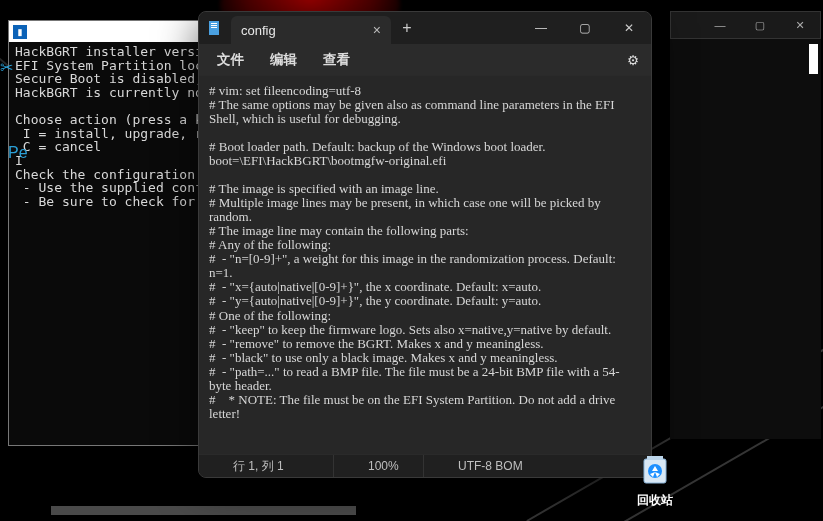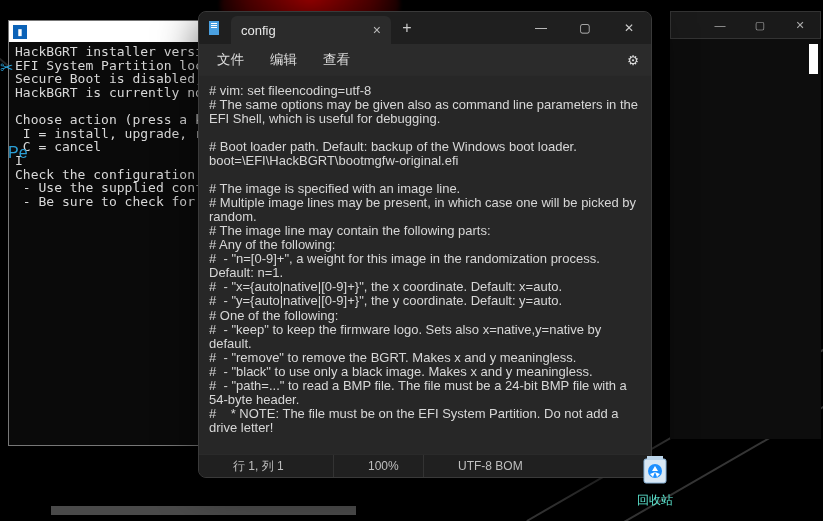--- a/index.html
+++ b/index.html
@@ -92,46 +92,46 @@
     color:#ccc; font-size:16px; cursor:pointer;}
   .np-winctl { margin-left:auto; display:flex;}
   .np-winctl .ctl { width:44px; display:flex; align-items:center; justify-content:center;
     color:#ccc; font-size:12px; cursor:pointer;}
 
   .np-menubar {
     height: 32px; display:flex; align-items:center; gap: 14px;
     padding: 0 12px; font-size:13.5px; color:#ddd;
     border-bottom: 1px solid #2a2a2a; background:#2b2b2b;
   }
-  .np-menubar .menu-item { padding:4px 6px; cursor:pointer;}
+  .np-menubar .menu-item { padding:4px 6px; cursor:pointer;font-weight:bold;}
   .np-menubar .settings { margin-left:auto; cursor:pointer; }
 
   .np-body {
     flex: 1; overflow: hidden; padding: 8px 10px;
-    font-family: Liberation Sans, sans-serif;
+    font-family: Liberation Serif, serif;
     font-size: 13px; line-height: 1.08; color:#d7d7d7;
     white-space: pre-wrap; word-break: break-word;
     background:#272727;
   }
 
   .np-status {
     height: 23px; background:#202020; border-top:1px solid #2a2a2a;
     display:flex; align-items:center; font-size:12px; color:#bfbfbf;
   }
   .np-status .cell { padding: 0 14px; border-right:1px solid #333; height:100%; display:flex; align-items:center;margin-left:20px;}
   .np-status .cell:last-child { border-right:none;}
   .np-status .cell.pos { min-width: 115px;}
   .np-status .cell.zoom { min-width: 70px;}
   .np-status .cell.le { min-width: 115px;}
   .np-status .cell.enc { flex:0 0 auto;}
 
   
   .recycle {
     position: absolute; bottom: 12px; right: 138px;
-    width: 60px; text-align:center; color:#5eead4; font-size:12px;
+    width: 60px; text-align:center; color:#ffffff; font-size:12px;font-weight:bold;
   }
   .recycle .bin-icon {
     width: 40px; height: 40px; margin: 0 auto 4px;
     display:flex; align-items:center; justify-content:center; font-size: 32px;
   }
 </style>
 </head>
 <body>
 
 <div class="red-blob"></div>

